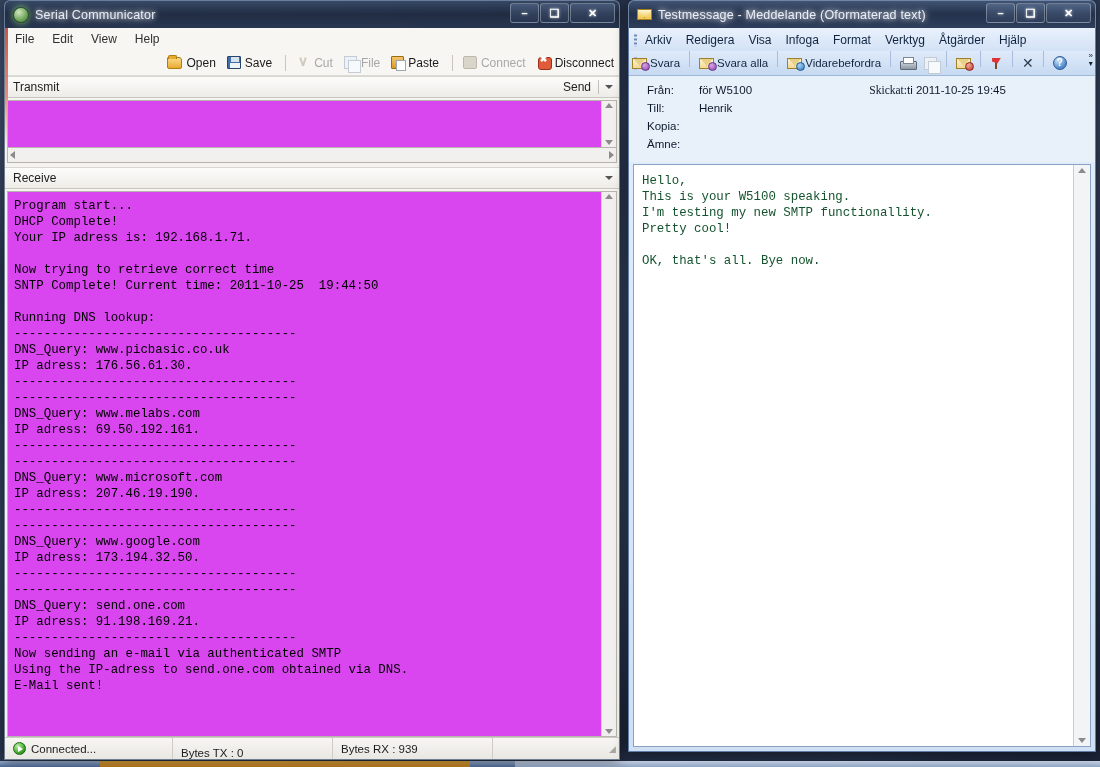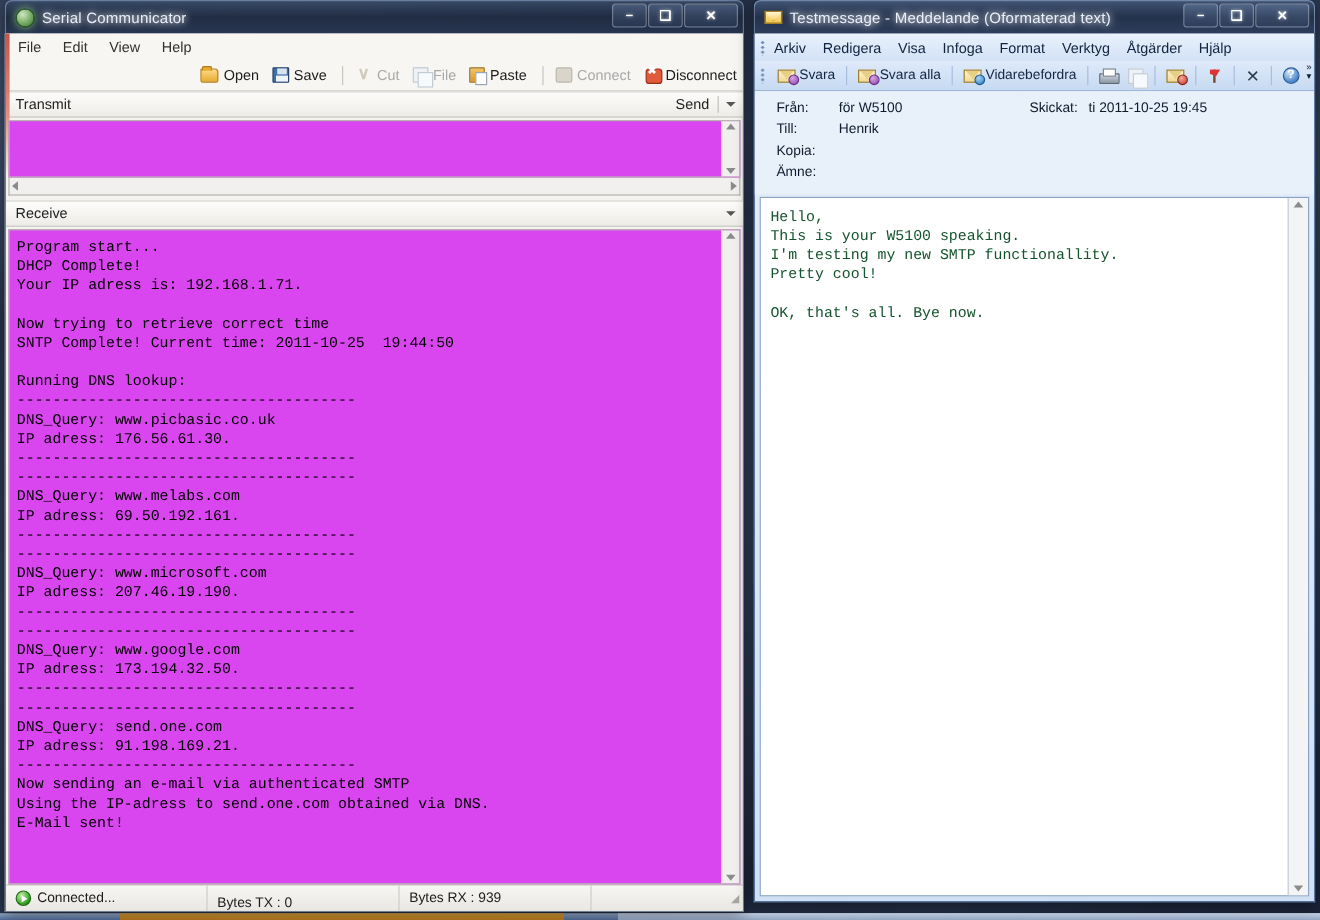--- a/index.html
+++ b/index.html
@@ -215,43 +215,42 @@
     position: relative;
     text-align: right;
   }
   .ol-menubar .gripdots, .ol-toolbar .gripdots {
     position: absolute; left: 5px; top: 50%; transform: translateY(-50%);
     width: 3px; height: 13px;
     background-image: radial-gradient(circle, #6f8cb4 45%, transparent 46%);
     background-size: 3px 4px;
   }
   .ol-toolbar {
-    height: 25px; display: flex; align-items: center; gap: 3px;
-    padding-left: 16px;
+    height: 25px; display: flex; gap: 3px;
     background: linear-gradient(to bottom, #dfeafa, #c6daf2);
     border-bottom: 1px solid #9fb8d8;
     position: relative;
   }
   .ol-tbitem { display: flex; align-items: center; gap: 3px; font-size: 11.5px; color: #12263f; padding: 1px 3px; }
   .ol-sep { width: 1px; height: 16px; background: #a8bedc; margin: 0 3px; }
   .ol-ovf {
     position: absolute; right: 2px; top: 1px;
     display: flex; flex-direction: column; align-items: center;
     font-size: 8px; color: #123; line-height: 8px;
   }
   .hdrfields {
     background: #e8f0fa;
     padding: 8px 0 6px 0;
     font-size: 11.5px; color: #0d1b2d;
     position: relative;
   }
   .hdrrow { display: flex; align-items: baseline; height: 18px; }
   .hdrlbl { width: 70px; padding-left: 18px; }
   .hdrval { flex: 1; }
-  .hdrlbl2 { width: 58px; text-align: center; }
+  .hdrlbl2 { width: 58px; text-align: right; font-family: Liberation Serif, serif; }
   .hdrval2 { width: 150px; }
   .mailbody {
     flex: 1; margin: 2px 4px 4px 4px;
     background: #fff;
     border: 1px solid #8ba3c2;
     position: relative;
     min-height: 0;
   }
   .mailtext {
     font-family: Liberation Mono, monospace;

